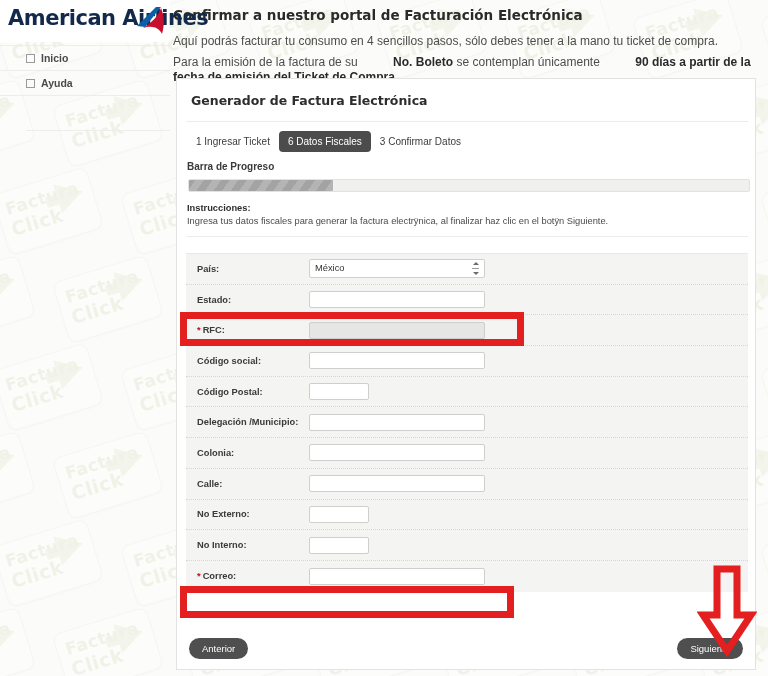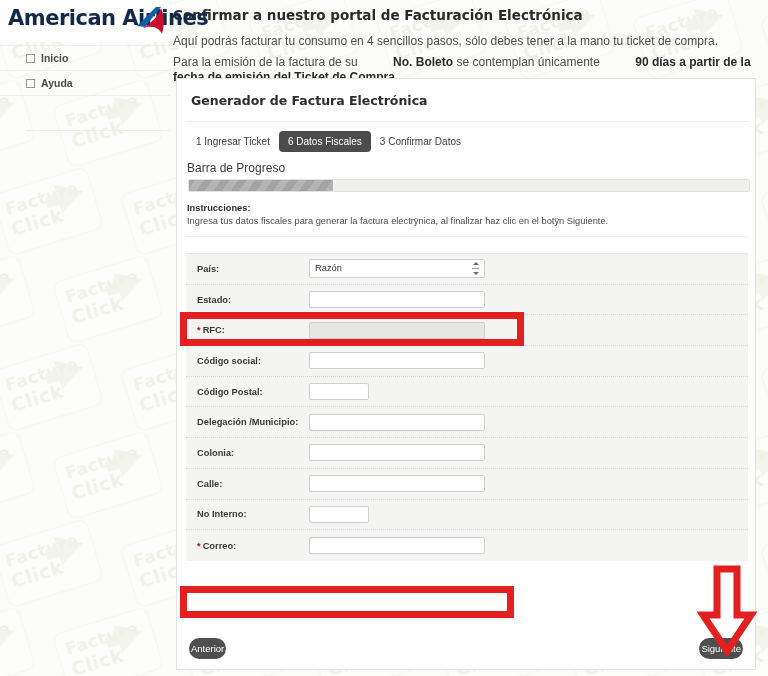--- a/index.html
+++ b/index.html
@@ -106,21 +106,21 @@
   }
   .step{
     font-size:10px;color:#3c3c3c;padding:5px 9px;white-space:nowrap;
   }
   .step.active{
     background:#4c4c4c;color:#ffffff;border-radius:4px;font-weight:normal;
   }
 
   
   #progress-label{
-    position:absolute;left:10px;top:82px;font-size:12px;font-weight:normal;color:#3a3a3a;
+    position:absolute;left:10px;top:82px;font-size:10px;font-weight:bold;color:#3a3a3a;
   }
   #progress-track{
     position:absolute;left:11px;top:100px;width:562px;height:13px;
     background:#f0f0ee;border:1px solid #e2e2e0;box-sizing:border-box;border-radius:2px;
   }
   #progress-fill{
     height:100%;width:25.8%;
     background:repeating-linear-gradient(-55deg,#b4b4b4 0 7px,#a3a3a3 7px 14px);
     border-radius:1px;
   }
@@ -170,21 +170,21 @@
     display:flex;flex-direction:column;align-items:center;justify-content:space-between;
   }
   .sa-up{width:0;height:0;border-left:3px solid transparent;border-right:3px solid transparent;border-bottom:3.5px solid #6b6b6b;}
   .sa-dn{width:0;height:0;border-left:3px solid transparent;border-right:3px solid transparent;border-top:3.5px solid #6b6b6b;}
   .sa-bar{width:7px;height:1px;background:#9a9a9a;}
 
   
   #btn-prev,#btn-next{
     position:absolute;bottom:10px;
     background:#4f4f4f;color:#ffffff;border:none;border-radius:11px;
-    font-size:9.5px;padding:5px 2px;cursor:pointer;
+    font-size:9.5px;padding:5px 13px;cursor:pointer;
     font-family:"Liberation Sans", sans-serif;
   }
   #btn-prev{left:12px;}
   #btn-next{right:12px;}
 
   
   .hl-box{
     position:absolute;border:7px solid #e41f1f;z-index:6;box-sizing:border-box;
     pointer-events:none;background:transparent;
   }
@@ -620,21 +620,21 @@
   </div>
 
   <div id="instr-label">Instrucciones:</div>
   <div id="instr-text">Ingresa tus datos fiscales para generar la factura electrÿnica, al finalizar haz clic en el botÿn Siguiente.</div>
   <div id="instr-rule"></div>
 
   <div id="fields">
       <div class="field-row">
         <div class="field-label"><span>País:</span></div>
         <div class="select-wrap">
-          <div class="select-box">Razón</div>
+          <div class="select-box">México</div>
           <div class="select-arrows">
             <div class="sa-up"></div>
             <div class="sa-bar"></div>
             <div class="sa-dn"></div>
           </div>
         </div>
       </div>
       <div class="field-row">
         <div class="field-label"><span>Estado:</span></div>
         <input type="text" class="field-input w-lg" value="" style="">
@@ -655,20 +655,24 @@
         <div class="field-label"><span>Delegación /Municipio:</span></div>
         <input type="text" class="field-input w-lg" value="" style="">
       </div>
       <div class="field-row">
         <div class="field-label"><span>Colonia:</span></div>
         <input type="text" class="field-input w-lg" value="" style="">
       </div>
       <div class="field-row">
         <div class="field-label"><span>Calle:</span></div>
         <input type="text" class="field-input w-lg" value="" style="">
+      </div>
+      <div class="field-row">
+        <div class="field-label"><span>No Externo:</span></div>
+        <input type="text" class="field-input w-sm" value="" style="">
       </div>
       <div class="field-row">
         <div class="field-label"><span>No Interno:</span></div>
         <input type="text" class="field-input w-sm" value="" style="">
       </div>
       <div class="field-row">
         <div class="field-label"><span class="req-star">*</span><span>Correo:</span></div>
         <input type="text" class="field-input w-lg" value="" style="">
       </div>
     </div>

